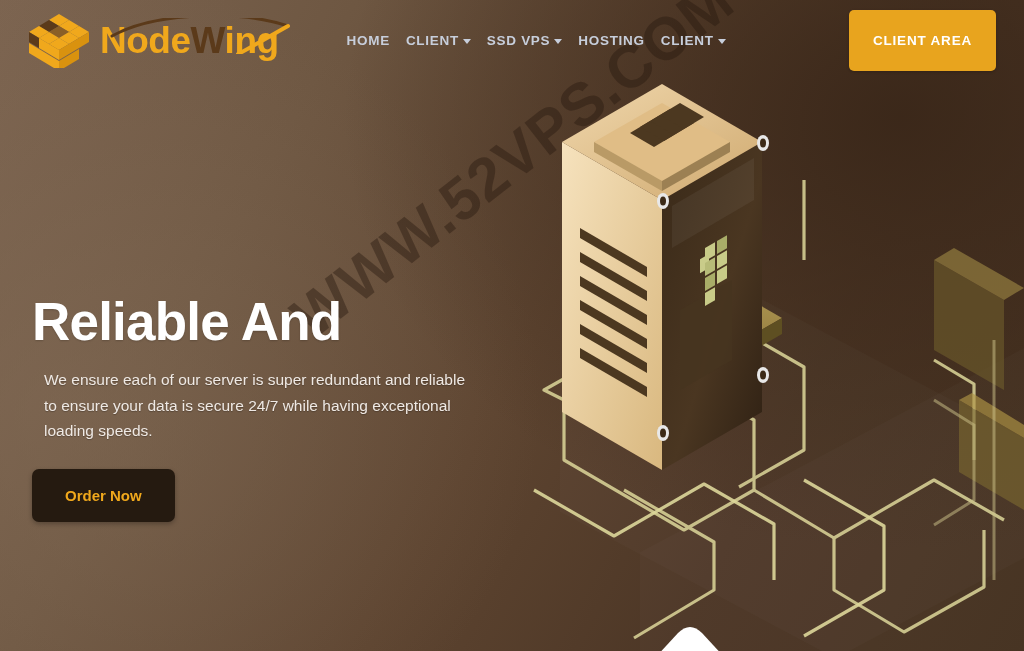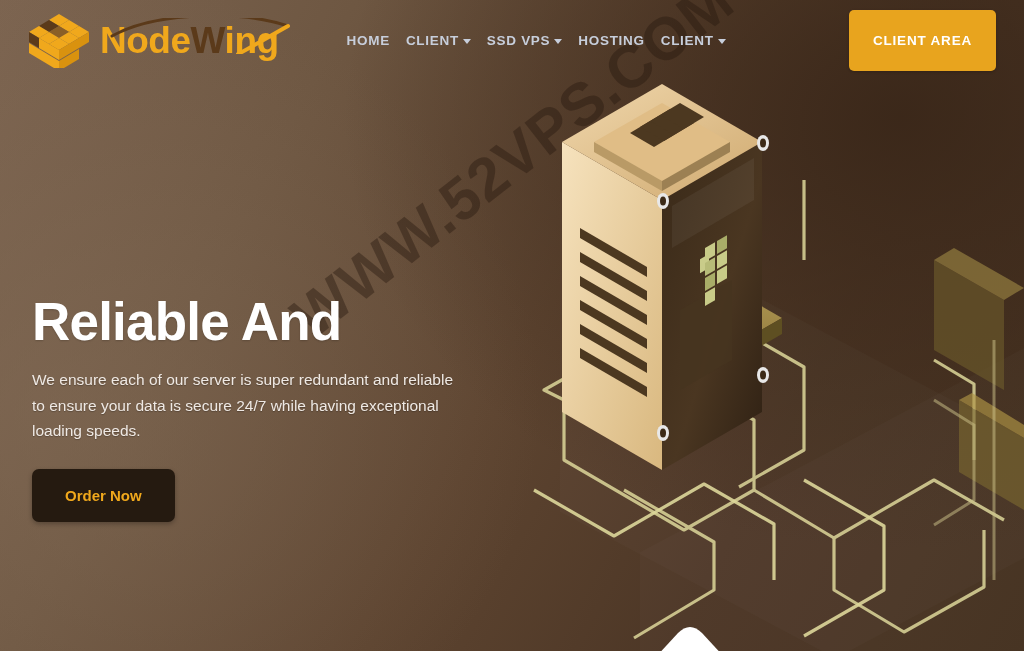--- a/index.html
+++ b/index.html
@@ -120,20 +120,21 @@
     letter-spacing:-0.8px;
     text-shadow:0 1px 2px rgba(0,0,0,0.18);
   }
   .hero-sub {
     margin-top:16px;
     color:#efe9e4;
     font-size:15.5px;
     line-height:1.63;
     width:430px;
     text-shadow:0 1px 1px rgba(0,0,0,0.25);
+    margin-left:12px;
   }
   .order-btn {
     margin-top:26px;
     display:inline-block;
     background:#251a10;
     color:#f0a81c;
     font-size:15px;
     font-weight:bold;
     border:none;
     border-radius:7px;

